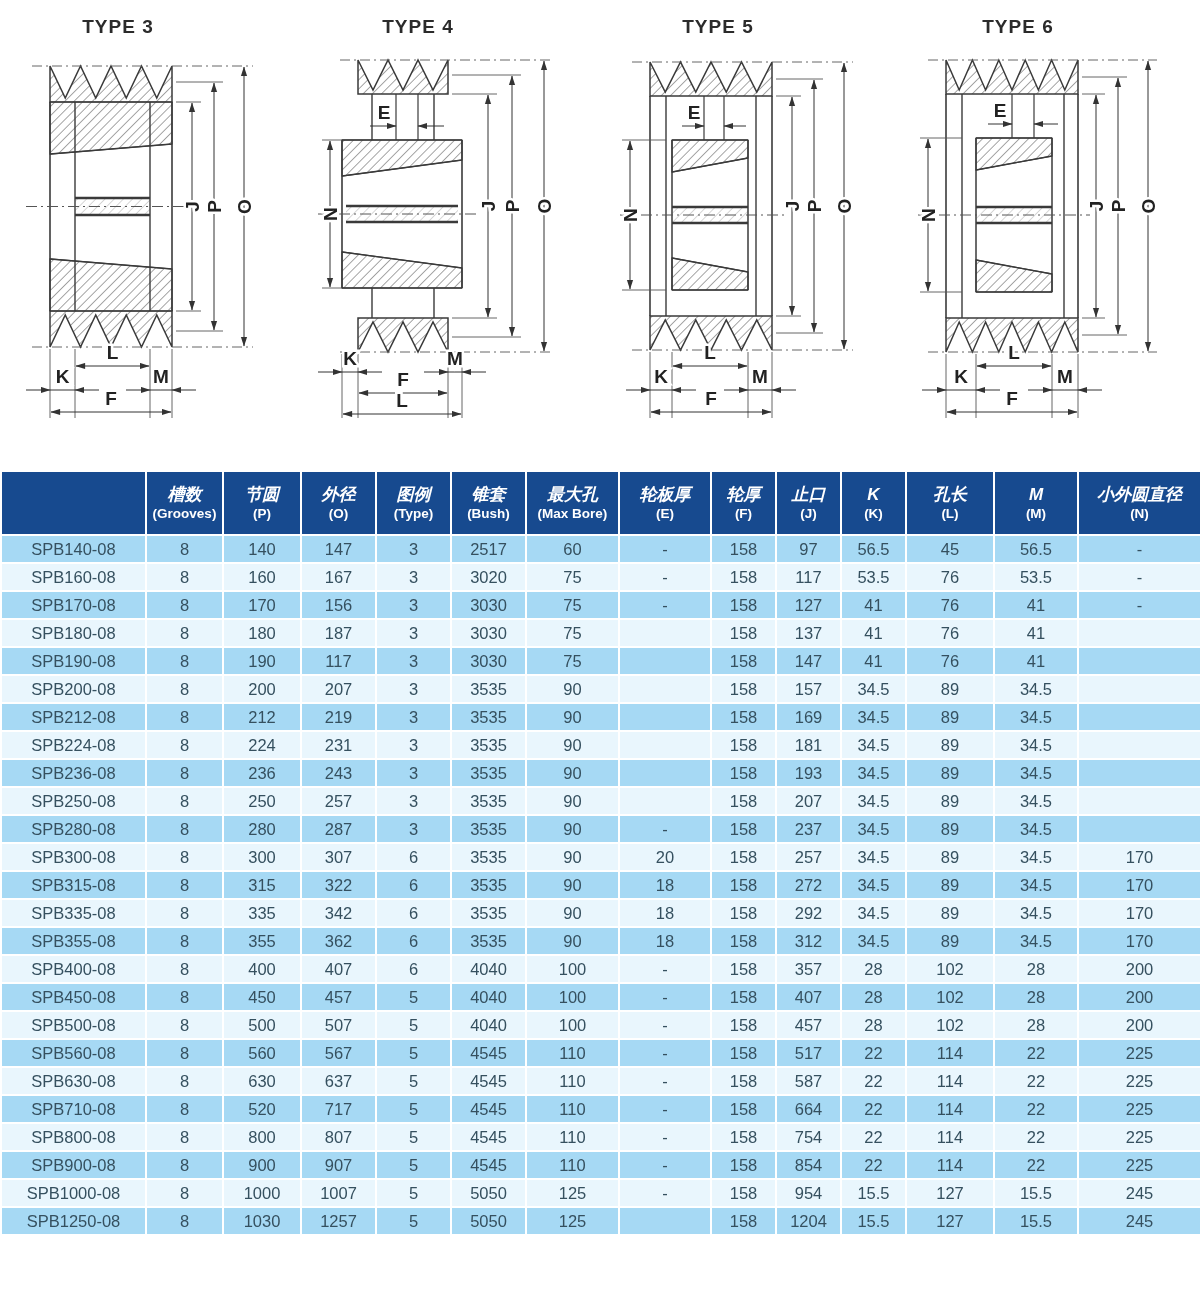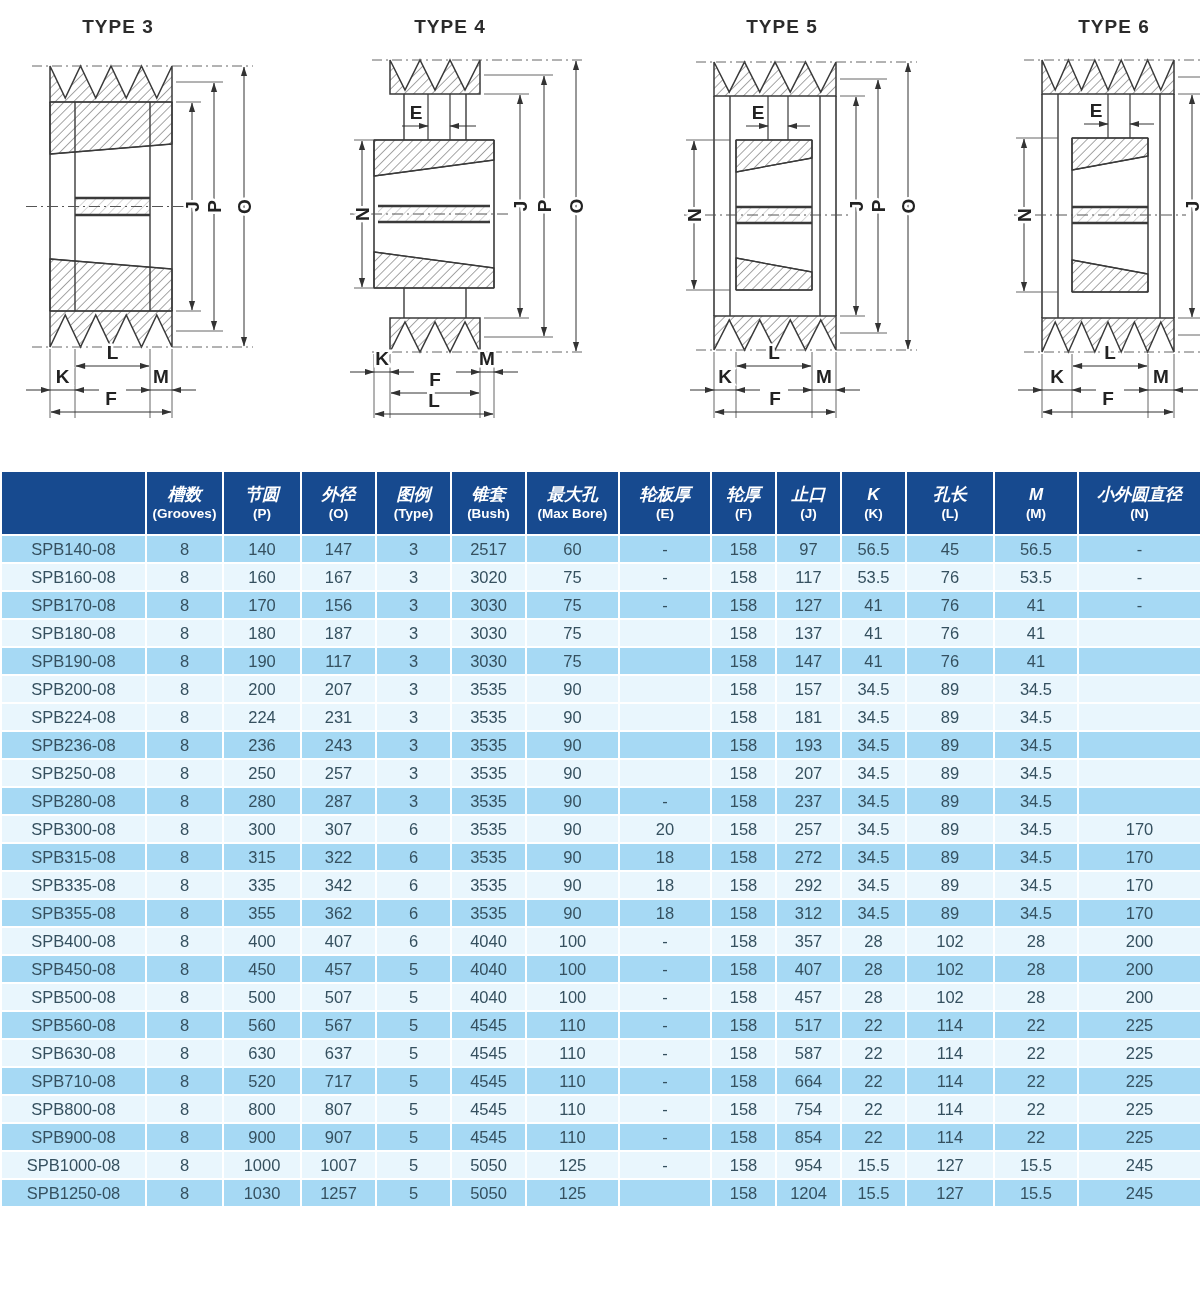--- a/index.html
+++ b/index.html
@@ -4,21 +4,21 @@
 <style>
   :root{
     --header-bg:#174a8f;
     --row-medium:#a6d9f4;
     --row-light:#e9f6fd;
     --cell-text:#35505f;
     --header-text:#ffffff;
   }
   *{box-sizing:border-box;}
   body{margin:0;width:1200px;background:#ffffff;font-family:"Liberation Sans",sans-serif;}
-  .diagrams{display:flex;width:1200px;height:470px;background:#fff;gap:32px;}
+  .diagrams{display:flex;width:1200px;height:470px;background:#fff;}
   .diagram{position:relative;width:300px;height:470px;}
   .dtitle{position:absolute;top:16px;left:0;width:236px;text-align:center;
     font-size:19px;font-weight:bold;color:#2b2b2b;letter-spacing:1px;}
   table.spec{border-collapse:collapse;width:1200px;table-layout:fixed;}
   table.spec th,table.spec td{border:2px solid #fff;text-align:center;vertical-align:middle;padding:0;overflow:hidden;}
   table.spec thead th{background:var(--header-bg);color:var(--header-text);height:64px;}
   .h-cn{font-size:17px;font-weight:bold;line-height:1.3;font-style:italic;}
   .h-en{font-size:13.5px;font-weight:bold;line-height:1.15;}
   table.spec td{height:28px;font-size:16.5px;color:var(--cell-text);}
   tr.row-med td{background:var(--row-medium);}
@@ -438,20 +438,36 @@
         <td>3535</td>
         <td>90</td>
         <td></td>
         <td>158</td>
         <td>157</td>
         <td>34.5</td>
         <td>89</td>
         <td>34.5</td>
         <td></td>
       </tr>
+      <tr class="row-med">
+        <td>SPB212-08</td>
+        <td>8</td>
+        <td>212</td>
+        <td>219</td>
+        <td>3</td>
+        <td>3535</td>
+        <td>90</td>
+        <td></td>
+        <td>158</td>
+        <td>169</td>
+        <td>34.5</td>
+        <td>89</td>
+        <td>34.5</td>
+        <td></td>
+      </tr>
       <tr class="row-lt">
         <td>SPB224-08</td>
         <td>8</td>
         <td>224</td>
         <td>231</td>
         <td>3</td>
         <td>3535</td>
         <td>90</td>
         <td></td>
         <td>158</td>

